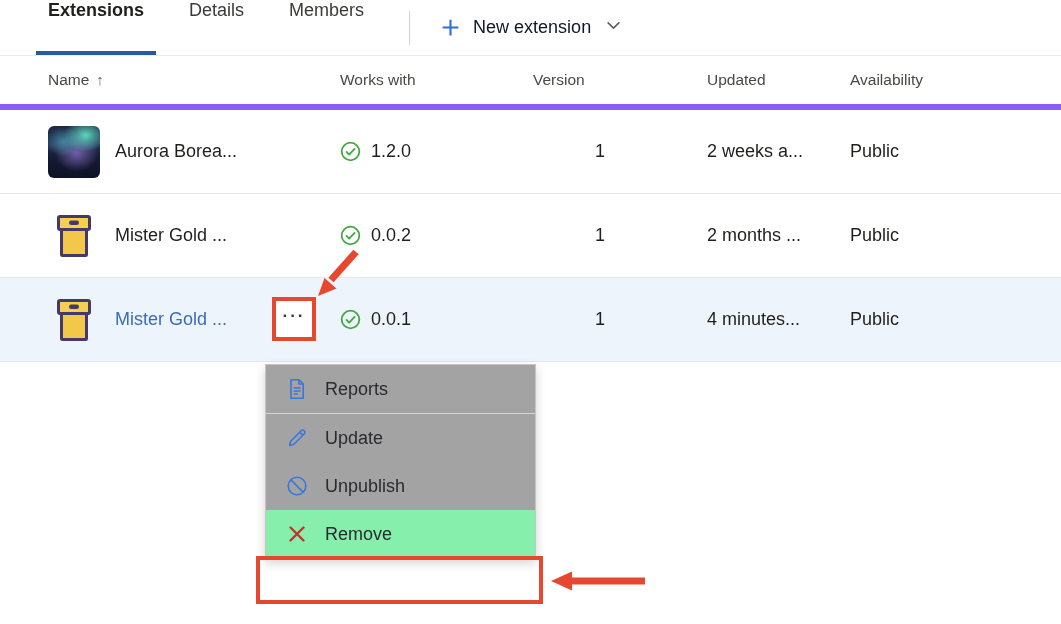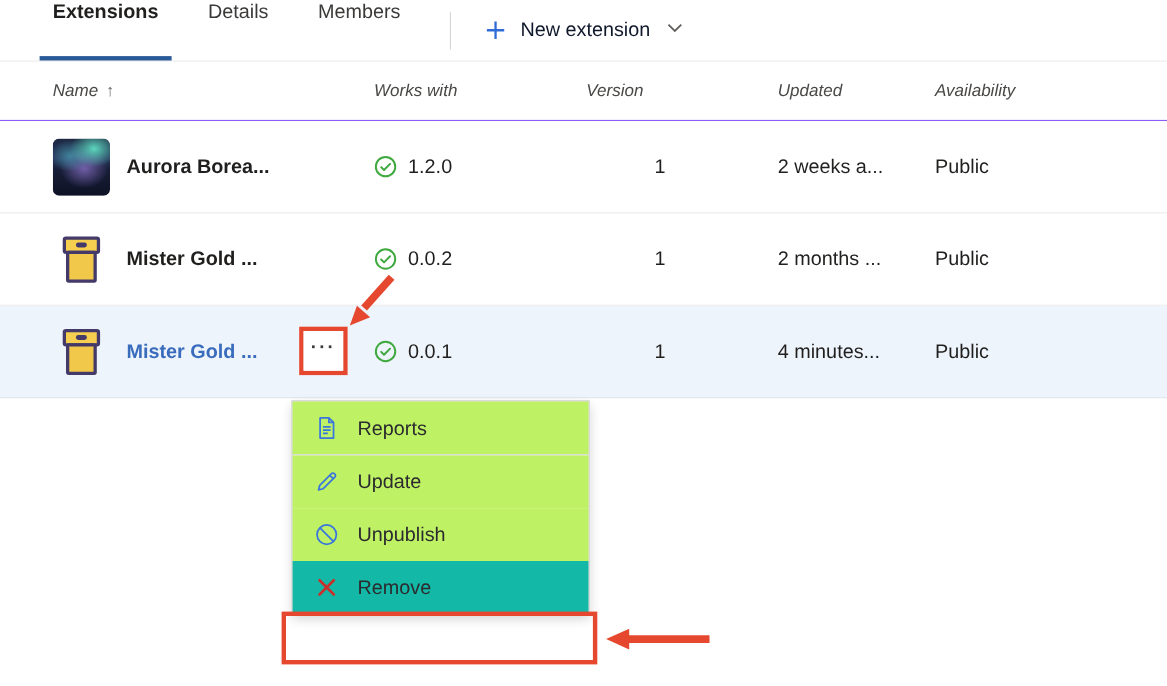--- a/index.html
+++ b/index.html
@@ -17,54 +17,54 @@
     height:4px; background:#2a5a9a; }
   .vdivider { width:1px; background:#d6d4d2; height:34px; align-self:center; margin:0 14px 0 12px; }
   .newext { display:flex; align-items:center; gap:11px; margin-left:16px; font-size:18px;
     color:#0f172a; background:none; border:none; cursor:pointer;
     font-family:"Liberation Sans","DejaVu Sans",sans-serif; }
   .newext .chev { margin-left:3px; }
 
   
   .grid { display:grid; grid-template-columns:292px 193px 174px 143px 211px;
     padding-left:48px; align-items:center; }
-  .thead { height:54px; font-size:15.5px; color:#494846; border-bottom:1px solid #8b5cf6;font-style:italic; }
+  .thead { height:54px; font-size:15.5px; color:#494846; border-bottom:6px solid #8b5cf6; }
   .thead .sort { color:#6b6a68; margin-left:7px; font-size:15px; }
   .trow { height:84px; font-size:18px; border-bottom:1px solid #eaeaea; }
   .trow.selected { background:#eef4fb; border-bottom:1px solid #e2e8ee; }
   .cell-name { display:flex; align-items:center; gap:15px; }
   .thumb { width:52px; height:52px; border-radius:6px; flex:0 0 auto; }
   .thumb.aurora {
     background:
       radial-gradient(60% 45% at 72% 18%, rgba(96,224,196,.95), rgba(96,224,196,0) 70%),
       radial-gradient(50% 40% at 30% 30%, rgba(70,150,170,.8), rgba(70,150,170,0) 70%),
       radial-gradient(60% 50% at 55% 52%, rgba(122,102,180,.9), rgba(122,102,180,0) 70%),
       linear-gradient(180deg,#1d2742 0%,#27345c 35%,#171d36 55%,#0e1226 100%);
   }
   .thumb.box { background:transparent; }
-  .name-text { white-space:nowrap;font-weight:bold; }
+  .name-text { white-space:nowrap; }
   .trow.selected .name-text { color:#3a6cbd; }
   .cell-version { display:flex; align-items:center; gap:9px; }
   .cell-works { padding-left:62px; }
 
   
   .more-annot { position:absolute; left:272px; top:297px; width:44px; height:44px;
     border:4px solid #e5482e; background:#fff; display:flex; align-items:center;
     justify-content:center; z-index:5; }
   .more-btn { background:#fff; border:none; width:36px; height:36px; cursor:pointer;
     font-size:17px; font-weight:700; letter-spacing:2px; color:#3b3a39;
     display:flex; align-items:center; justify-content:center; padding-bottom:6px;
     font-family:"Liberation Sans","DejaVu Sans",sans-serif; }
 
   
   .menu { position:absolute; left:265px; top:364px; width:271px; background:#fcfcfc;
     border:1px solid #c6c6c6; box-shadow:0 4px 10px rgba(0,0,0,.18); z-index:4; }
   .menu-item { height:48px; display:flex; align-items:center; gap:17px; padding-left:20px;
-    font-size:18px; color:#2b2a2e; cursor:pointer; background:#bef264; }
-  .menu-item.danger-highlight { background:#14b8a6; }
+    font-size:18px; color:#2b2a2e; cursor:pointer; background:#a3a3a3; }
+  .menu-item.danger-highlight { background:#86efac; }
   .menu-divider { height:1px; background:#d4d4d4; }
   .mi-icon { width:22px; height:22px; flex:0 0 auto; display:flex; }
 
   
   .remove-annot { position:absolute; left:256px; top:556px; width:287px; height:48px;
     border:4px solid #e5482e; z-index:6; pointer-events:none; }
 
   
   .annot-svg { position:absolute; left:0; top:0; width:1061px; height:624px;
     pointer-events:none; z-index:7; }

